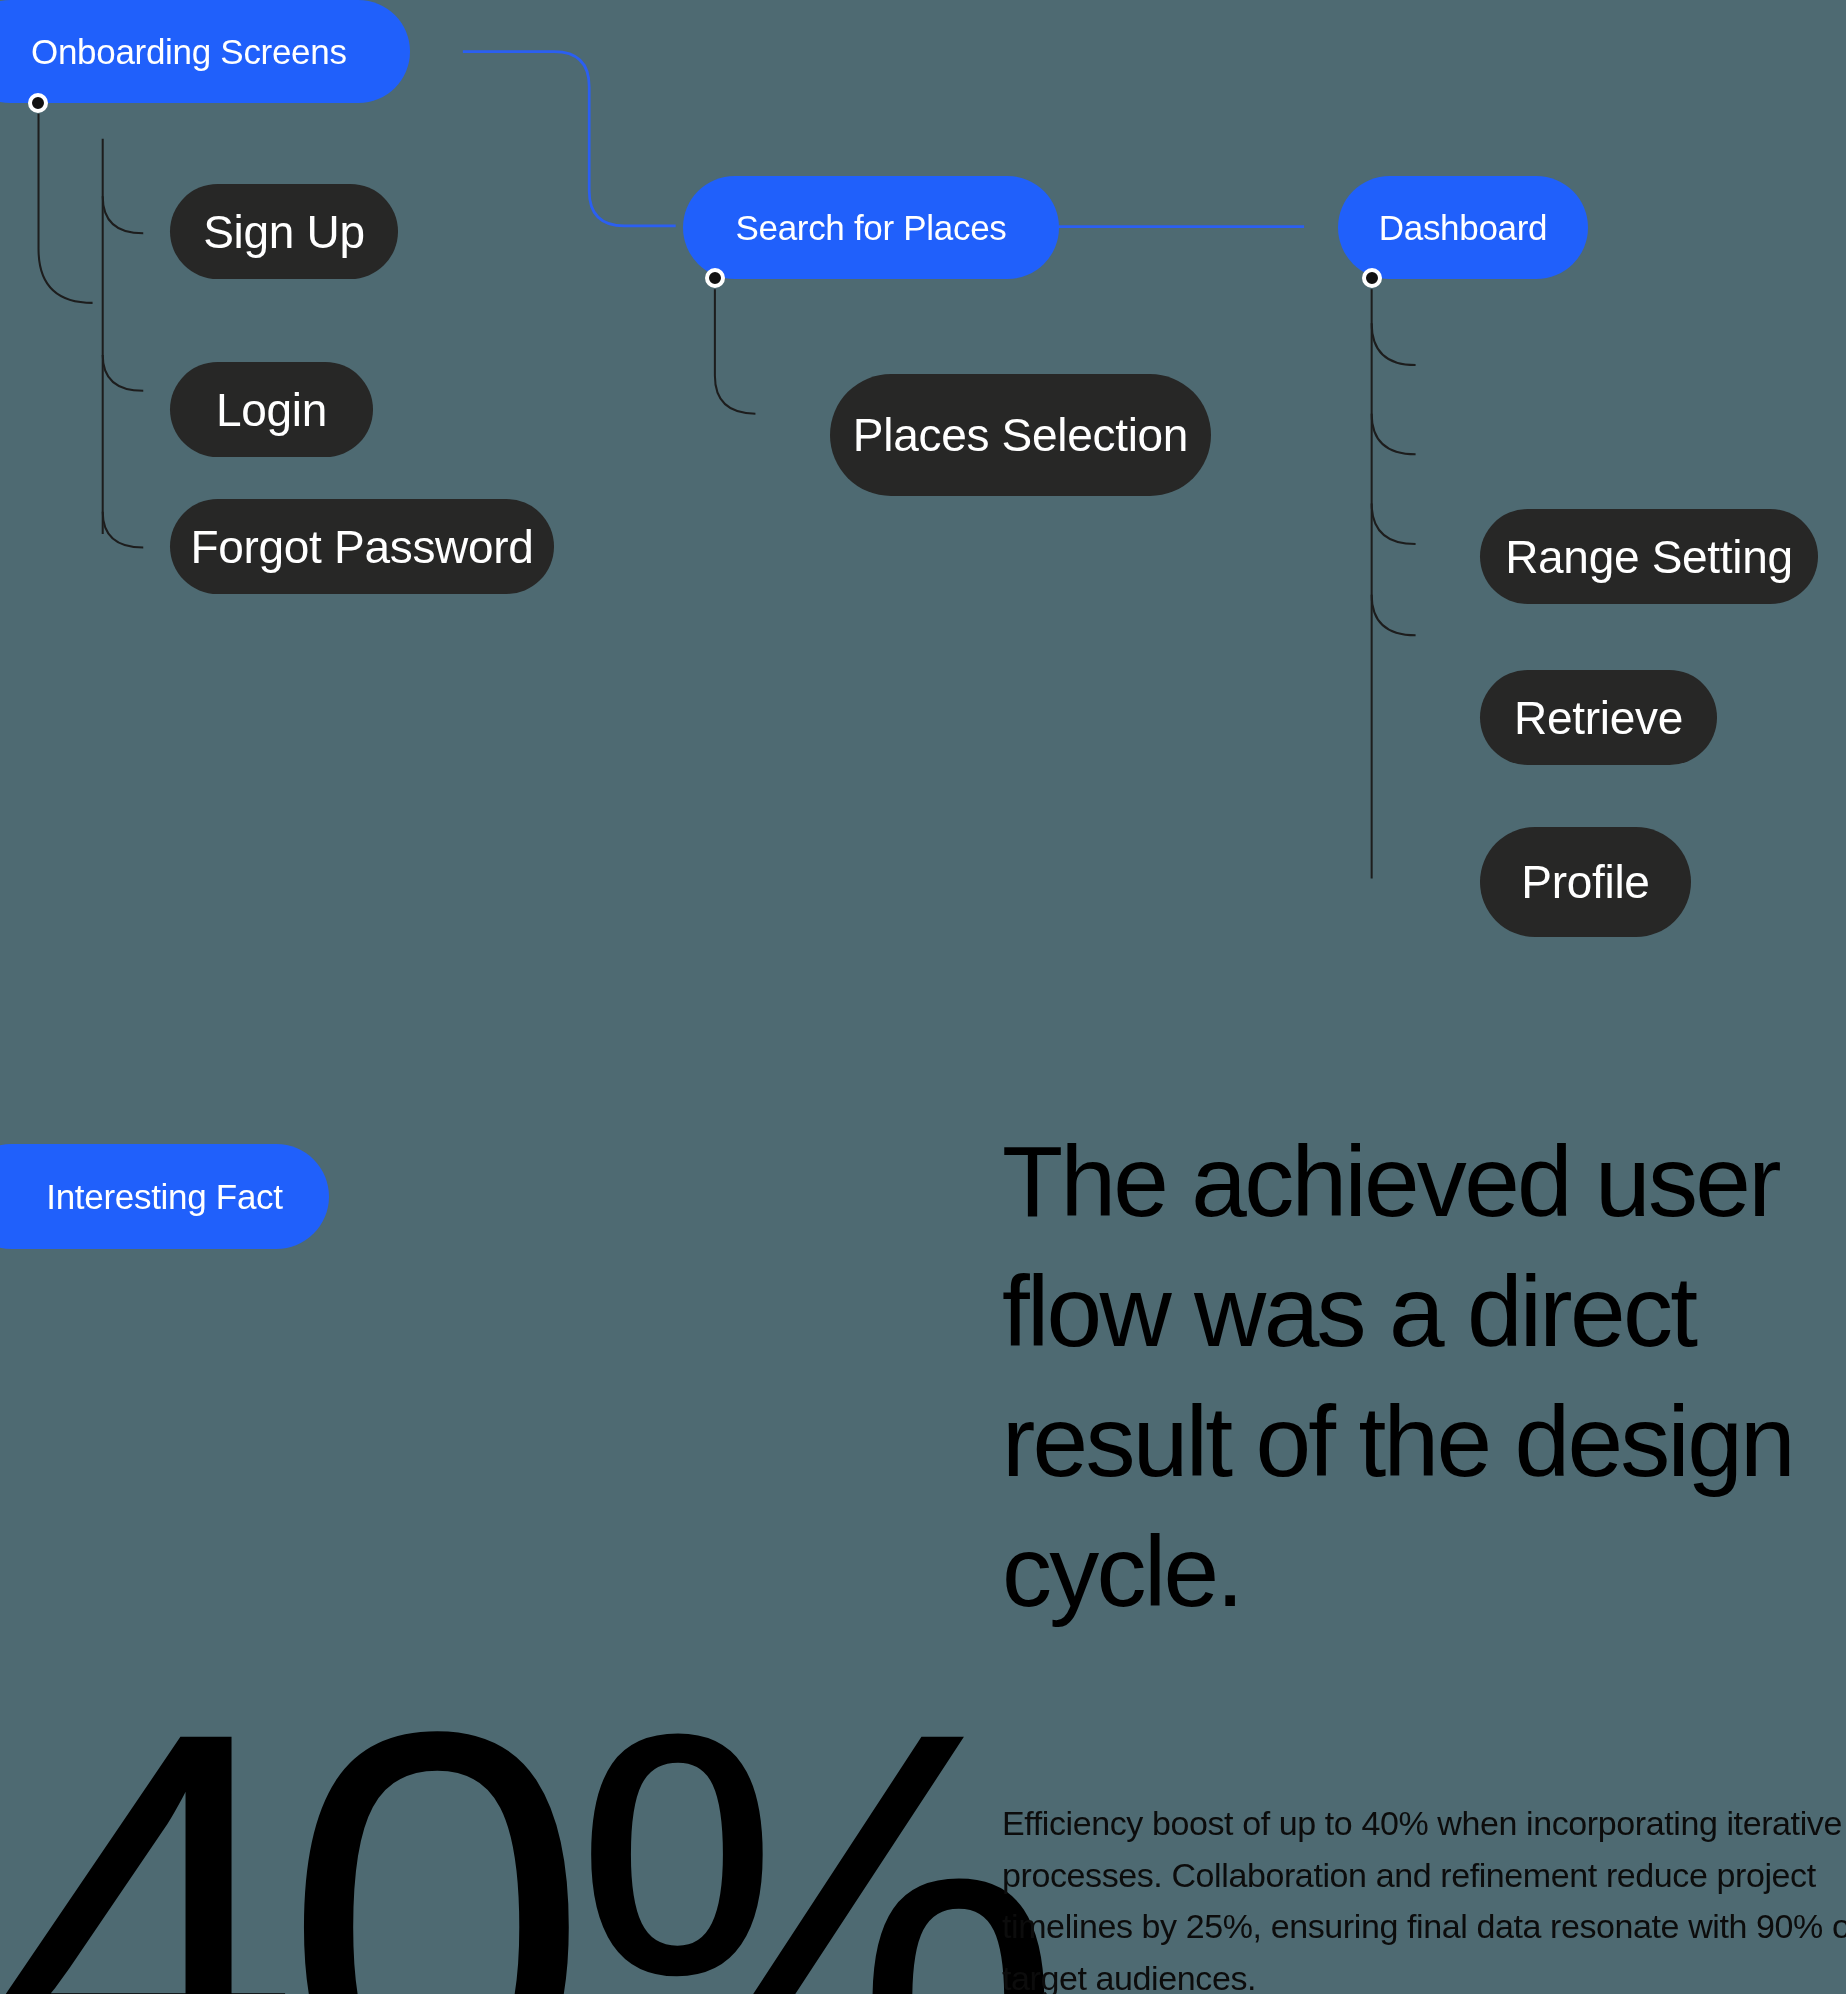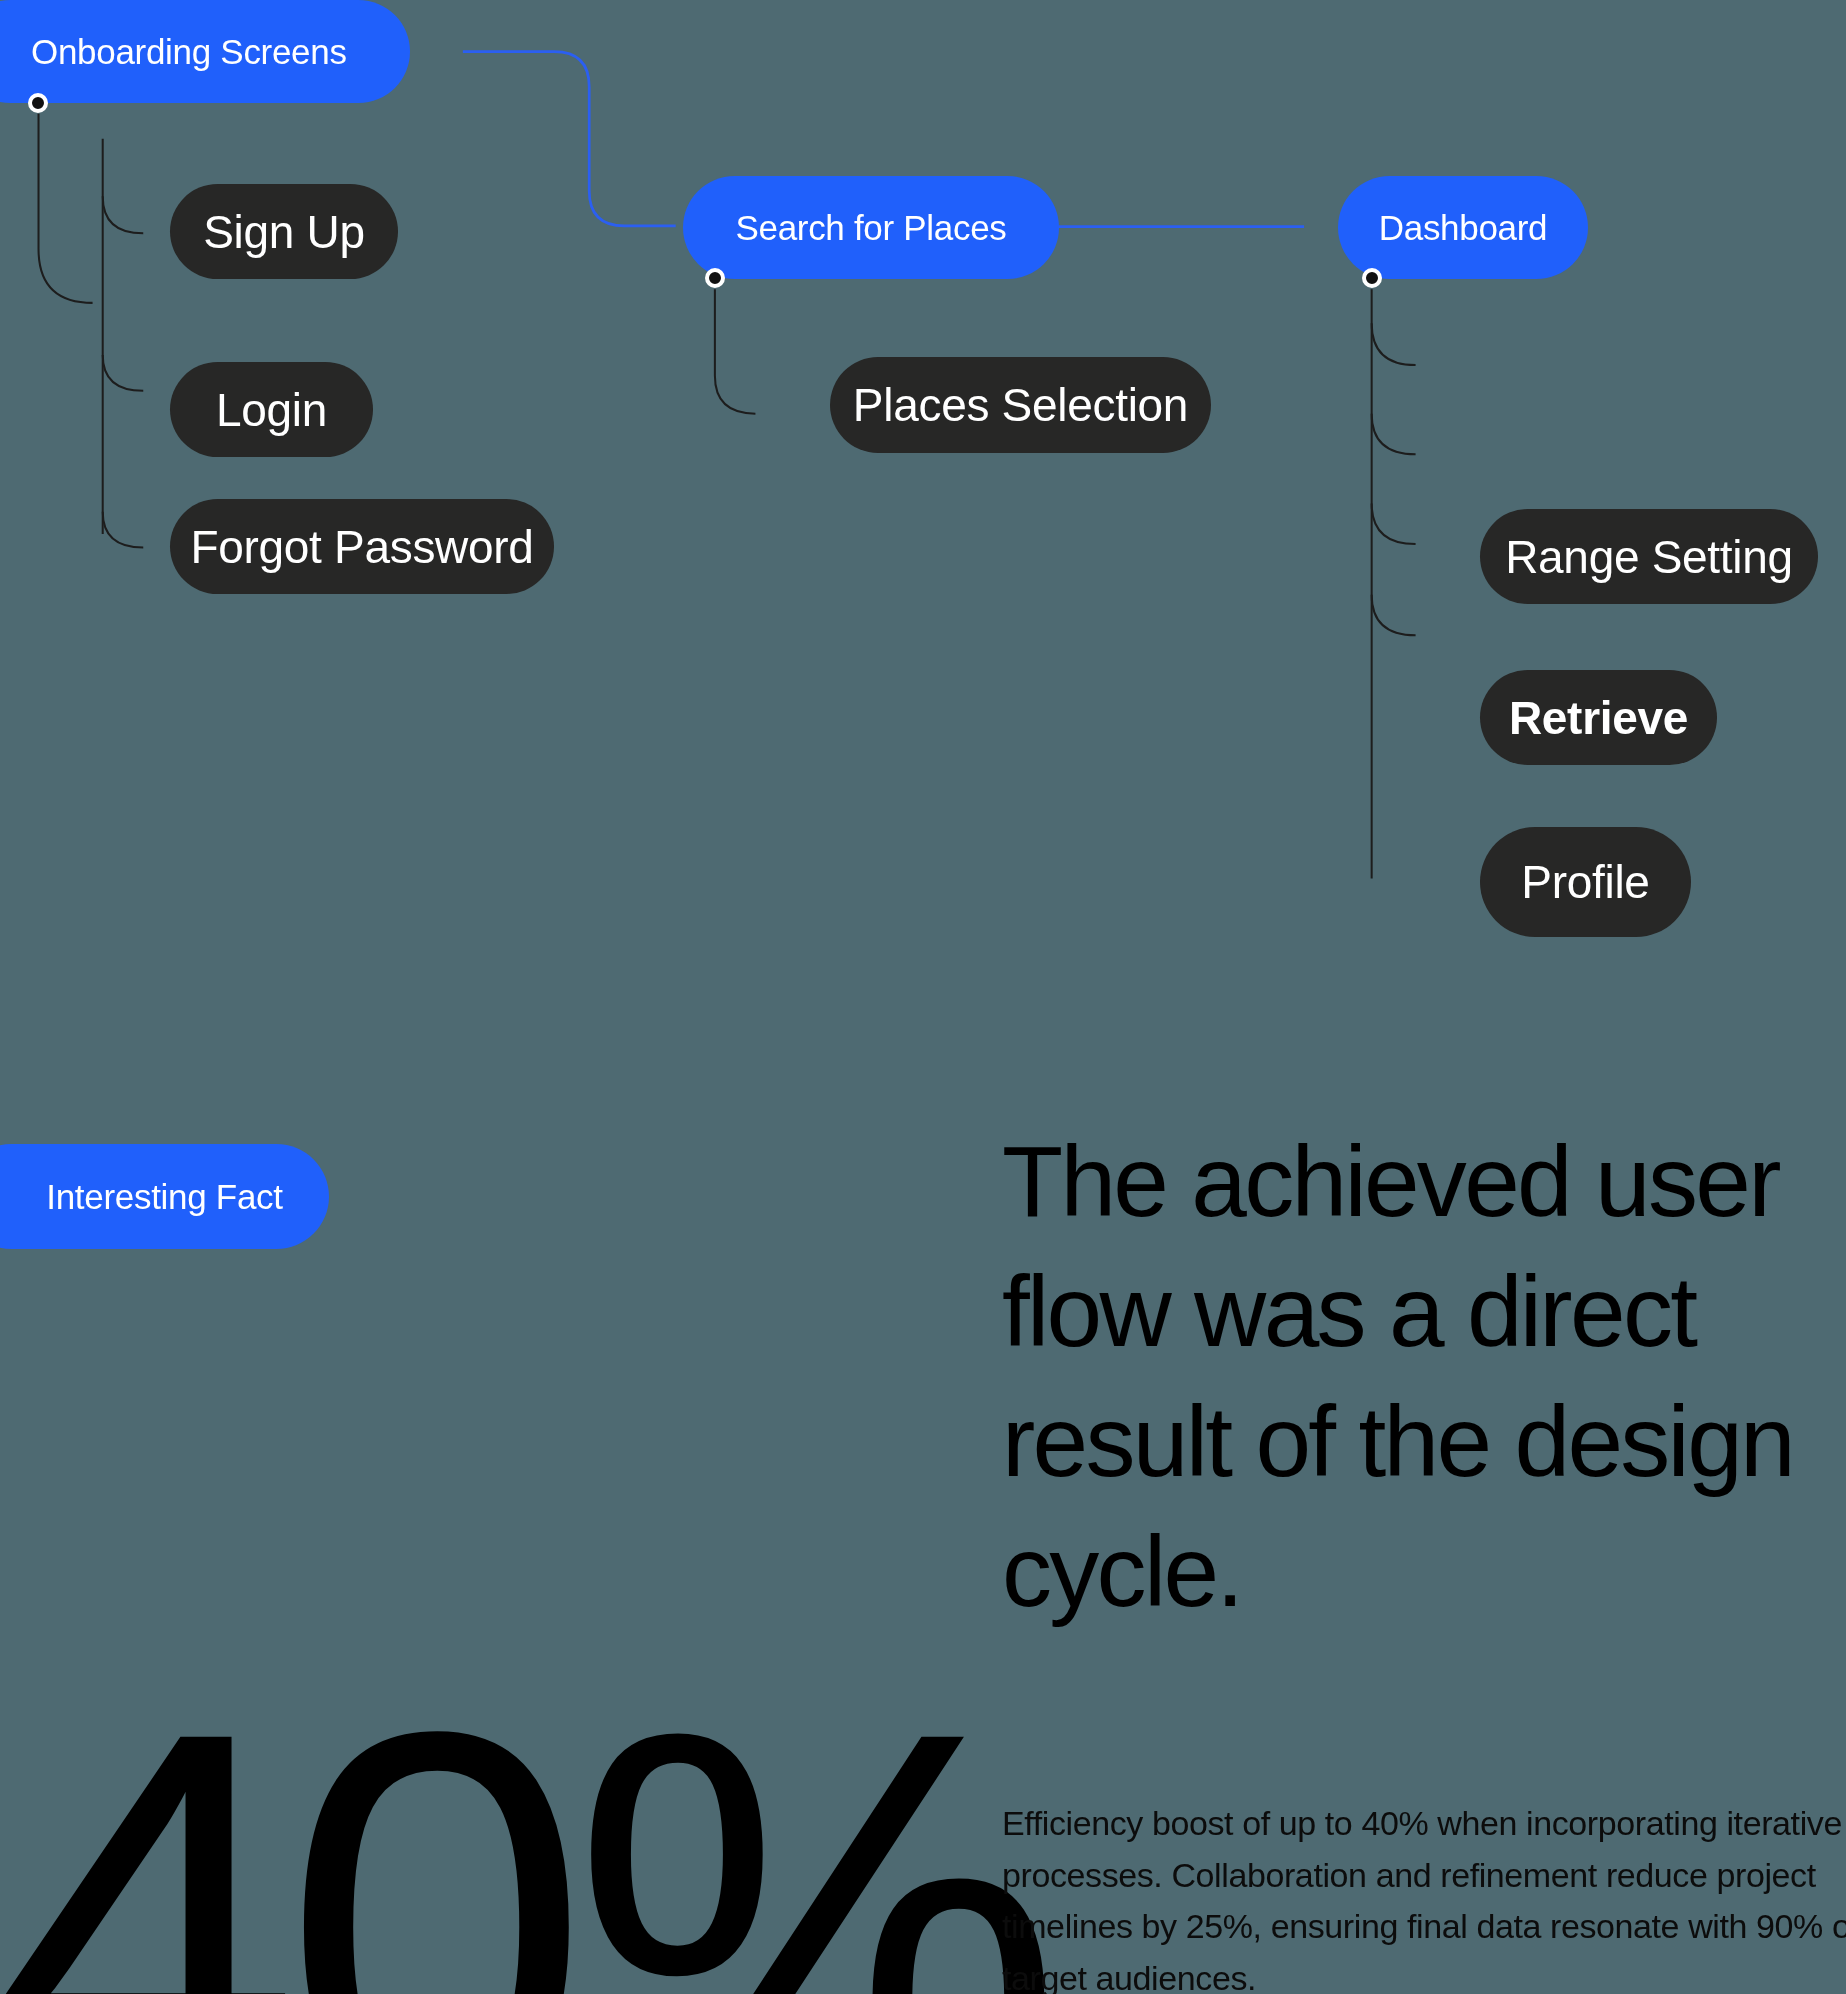--- a/index.html
+++ b/index.html
@@ -134,33 +134,33 @@
   </div>
   <div class="node dark lv2" style="left:170px; top:499px; width:384px; height:95px;">
     <span>Forgot Password</span>
   </div>
 
   <div class="node blue lv1" style="left:683px; top:176px; width:376px; height:103px;">
     <span>Search for Places</span>
   </div>
   <div class="dot" style="left:705px; top:268px;"></div>
 
-  <div class="node dark lv2" style="left:830px; top:357px; width:381px; height:96px;text-align:right;">
+  <div class="node dark lv2" style="left:830px; top:374px; width:381px; height:122px;text-align:right;">
     <span>Places Selection</span>
   </div>
 
   <div class="node blue lv1" style="left:1338px; top:176px; width:250px; height:103px;">
     <span>Dashboard</span>
   </div>
   <div class="dot" style="left:1362px; top:268px;"></div>
 
   <div class="node dark lv2" style="left:1480px; top:509px; width:338px; height:95px;">
     <span>Range Setting</span>
   </div>
-  <div class="node dark lv2" style="left:1480px; top:670px; width:237px; height:95px;font-weight:bold;">
+  <div class="node dark lv2" style="left:1480px; top:670px; width:237px; height:95px;">
     <span>Retrieve</span>
   </div>
   <div class="node dark lv2" style="left:1480px; top:827px; width:211px; height:110px;">
     <span>Profile</span>
   </div>
 
   <div id="fact-pill">
     <span>Interesting Fact</span>
   </div>
 

